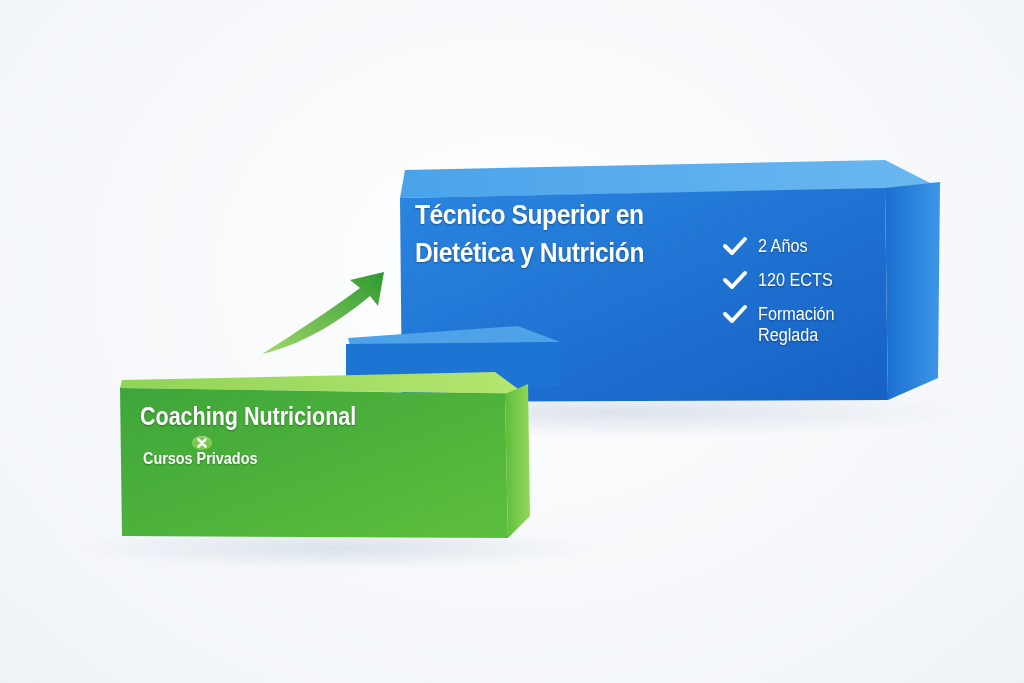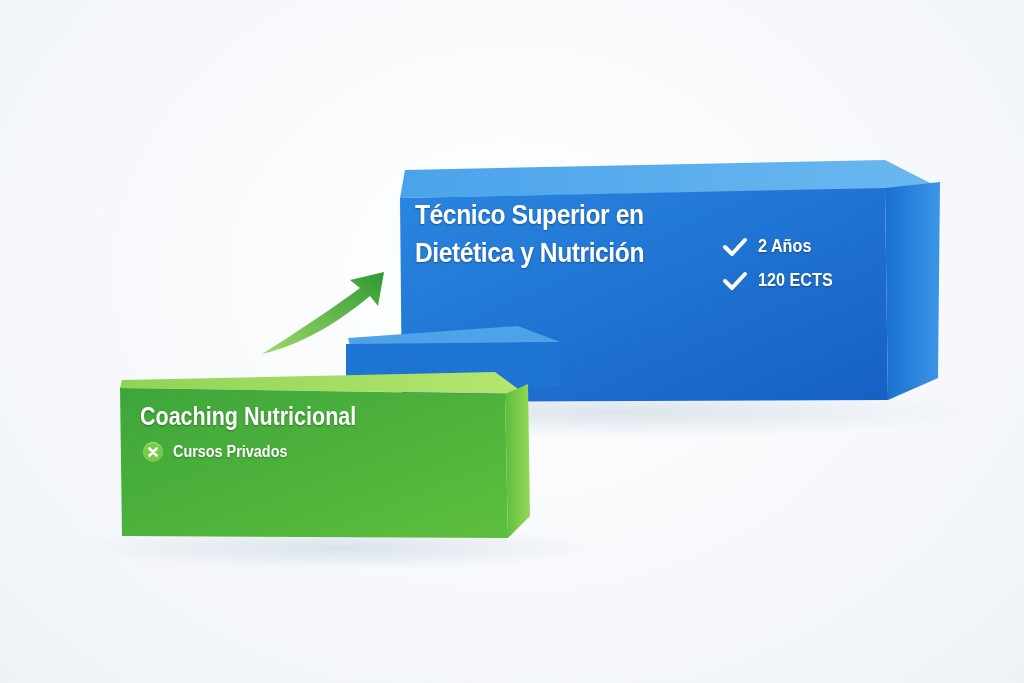--- a/index.html
+++ b/index.html
@@ -6,26 +6,26 @@
   body {
     width: 1024px; height: 683px; overflow: hidden; position: relative;
     background: radial-gradient(ellipse at 50% 40%, #ffffff 0%, #f6f8fb 60%, #eef2f7 100%);
     font-family: "Liberation Sans", sans-serif;
   }
   .scene { position: absolute; left: 0; top: 0; width: 1024px; height: 515px; padding-left: 8px; }
   svg.shapes { position: absolute; left: 0; top: 0; }
   .label { position: absolute; color: #fff; font-weight: bold; text-shadow: 0 1px 2px rgba(0,0,0,0.35); }
   .blue-title { left: 415px; top: 196px; font-size: 28px; line-height: 38px; letter-spacing: -0.5px; font-family: "Liberation Sans", sans-serif; transform: scaleX(0.88); transform-origin: left top; }
   .blue-list { position: absolute; left: 722px; top: 236px; }
-  .blue-item { display: flex; align-items: flex-end; color: #fff; font-weight: bold; font-size: 18px; line-height: 21px; margin-bottom: 13px; text-shadow: 0 1px 2px rgba(0,0,0,0.35); }
+  .blue-item { display: flex; align-items: flex-start; color: #fff; font-weight: normal; font-size: 18px; line-height: 21px; margin-bottom: 13px; text-shadow: 0 1px 2px rgba(0,0,0,0.35); }
   .blue-item .check { width: 26px; height: 20px; margin-right: 10px; flex: none; }
   .blue-item .txt { transform: scaleX(0.9); transform-origin: left top; }
   .green-title { left: 140px; top: 400px; font-size: 25px; line-height: 32px; transform: scaleX(0.86); transform-origin: left top; }
   .green-list { position: absolute; left: 143px; top: 436px; }
-  .green-item { display: flex; align-items: center; color: #fff; font-weight: bold; font-size: 16px; height: 32px; text-shadow: 0 1px 2px rgba(0,0,0,0.3); }
+  .green-item { display: flex; align-items: center; color: #fff; font-weight: bold; font-size: 16px; height: 32px; text-shadow: 0 1px 2px rgba(0,0,0,0.3); flex-direction: column; }
   .green-item .xbadge { width: 20px; height: 20px; border-radius: 50%; background: #79c94a; margin-right: 10px; display: flex; align-items: center; justify-content: center; box-shadow: inset 0 1px 1px rgba(255,255,255,0.4); }
   .green-item .txt { transform: scaleX(0.9); transform-origin: left center; }
 </style>
 </head>
 <body>
 
 <div class="scene">
   <svg class="shapes" width="1024" height="683" viewBox="0 0 1024 683">
     <defs>
       <linearGradient id="bFront" x1="0" y1="0" x2="1" y2="1">
@@ -90,20 +90,29 @@
           <path d="M3,10 L10,17 L23,3" fill="none" stroke="#fff" stroke-width="4" stroke-linecap="round" stroke-linejoin="round"></path>
         </svg>
       <span class="txt">2 Años</span>
     </div>
     <div class="blue-item">
       <svg class="check" viewBox="0 0 26 20">
           <path d="M3,10 L10,17 L23,3" fill="none" stroke="#fff" stroke-width="4" stroke-linecap="round" stroke-linejoin="round"></path>
         </svg>
       <span class="txt">120 ECTS</span>
     </div>
+    <div class="blue-item">
+      <svg class="check" viewBox="0 0 26 20">
+          <path d="M3,10 L10,17 L23,3" fill="none" stroke="#fff" stroke-width="4" stroke-linecap="round" stroke-linejoin="round"></path>
+        </svg>
+      <span class="txt">
+        <div>Formación</div>
+        <div>Reglada</div>
+      </span>
+    </div>
   </div>
 
   <div class="label green-title">Coaching Nutricional</div>
 
   <div class="green-list">
     <div class="green-item">
       <span class="xbadge">
           <svg width="10" height="10" viewBox="0 0 10 10">
             <path d="M1.5,1.5 L8.5,8.5 M8.5,1.5 L1.5,8.5" stroke="#fff" stroke-width="2.6" stroke-linecap="round"></path>
           </svg>

